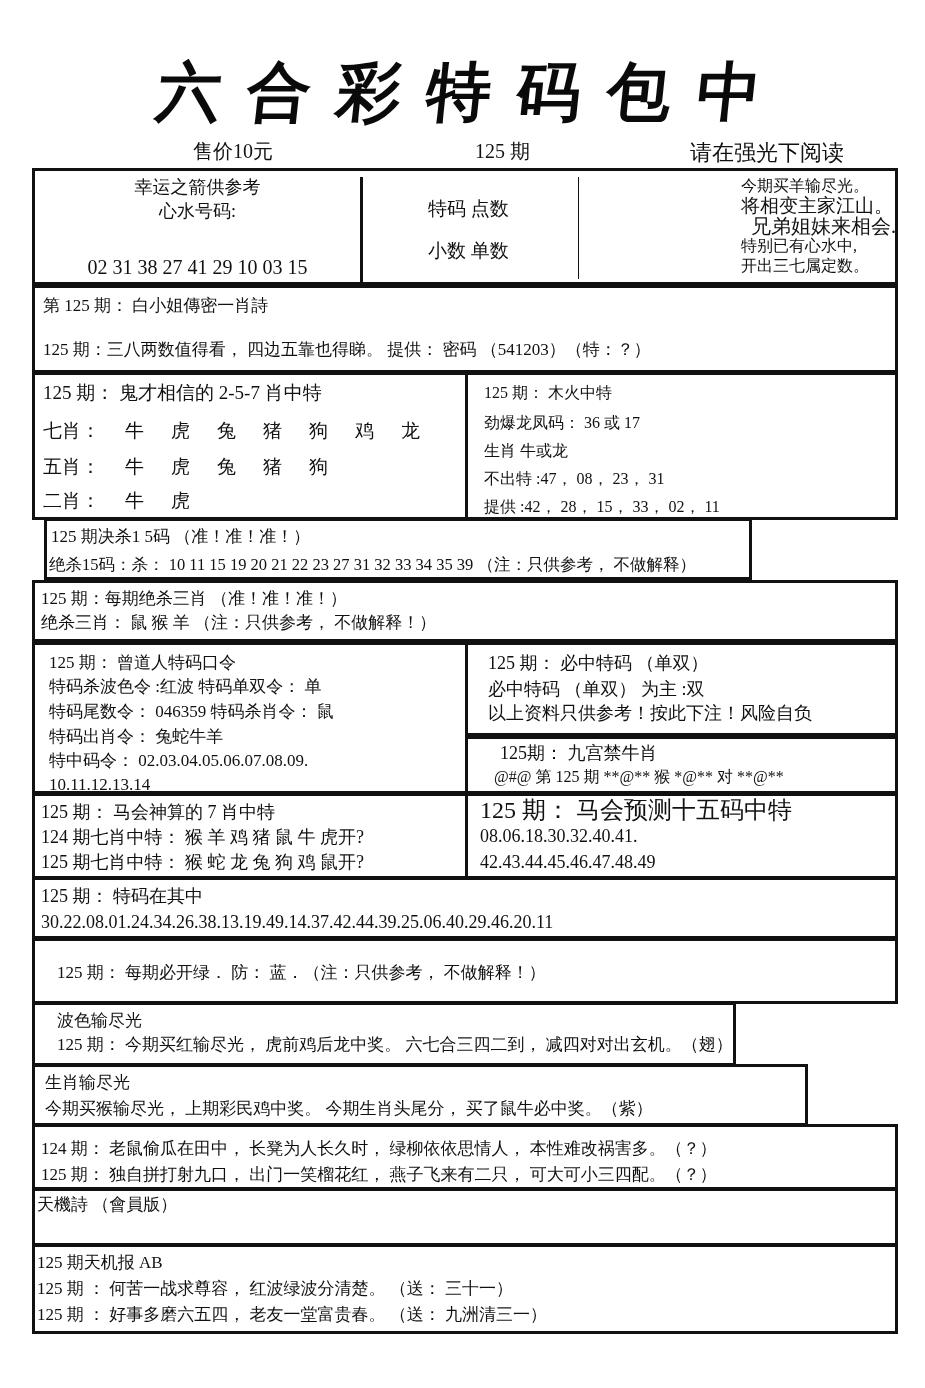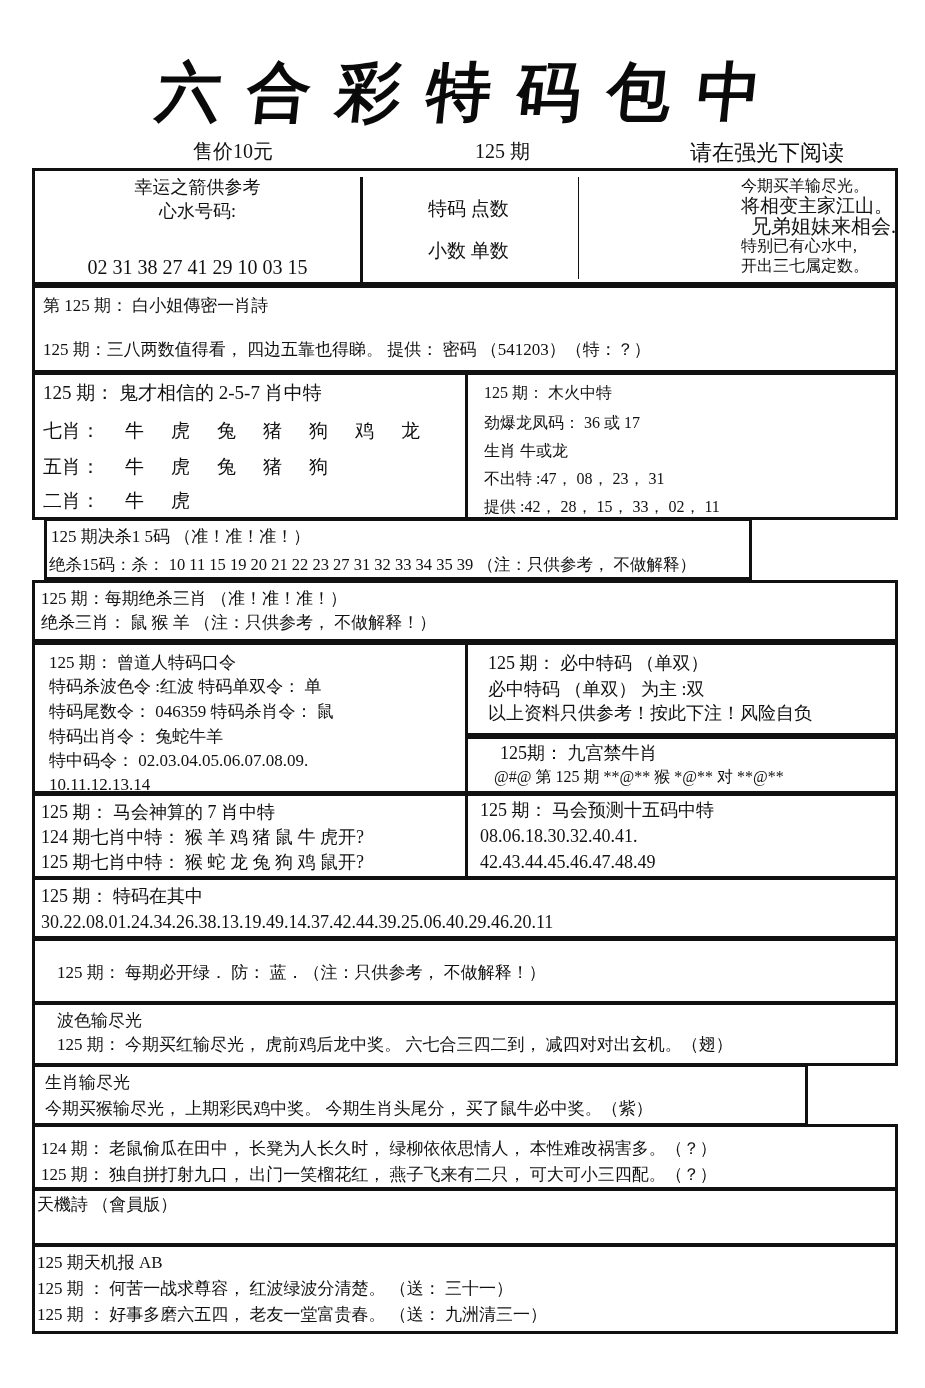--- a/index.html
+++ b/index.html
@@ -122,35 +122,35 @@
   <div class="line" style="left:26px;top:28px;font-size:16px;">@#@ 第 125 期 **@** 猴 *@** 对 **@**</div>
 </div>
 
 <div class="box" style="left:32px;top:793px;width:436px;height:86px;">
   <div class="line" style="left:6px;top:6px;font-size:18px;">125 期：  马会神算的 7 肖中特</div>
   <div class="line" style="left:6px;top:31px;font-size:18px;">124 期七肖中特：  猴 羊 鸡 猪 鼠 牛 虎开?</div>
   <div class="line" style="left:6px;top:56px;font-size:18px;">125 期七肖中特：  猴 蛇 龙 兔 狗 鸡 鼠开?</div>
 </div>
 
 <div class="box" style="left:465px;top:793px;width:433px;height:86px;">
-  <div class="line" style="left:12px;top:4px;font-size:18px;">125 期：  马会预测十五码中特</div>
+  <div class="line" style="left:12px;top:4px;font-size:24px;">125 期：  马会预测十五码中特</div>
   <div class="line" style="left:12px;top:30px;font-size:18px;">08.06.18.30.32.40.41.</div>
   <div class="line" style="left:12px;top:56px;font-size:18px;">42.43.44.45.46.47.48.49</div>
 </div>
 
 <div class="box" style="left:32px;top:877px;width:866px;height:62px;">
   <div class="line" style="left:6px;top:6px;font-size:18px;">125 期：  特码在其中</div>
   <div class="line" style="left:6px;top:32px;font-size:18px;">30.22.08.01.24.34.26.38.13.19.49.14.37.42.44.39.25.06.40.29.46.20.11</div>
 </div>
 
 <div class="box" style="left:32px;top:938px;width:866px;height:66px;">
   <div class="line" style="left:22px;top:22px;">125 期：  每期必开绿． 防：  蓝．（注：只供参考，  不做解释！）</div>
 </div>
 
-<div class="box" style="left:32px;top:1002px;width:866px;height:64px;">
+<div class="box" style="left:32px;top:1002px;width:704px;height:64px;">
   <div class="line" style="left:22px;top:6px;">波色输尽光</div>
   <div class="line" style="left:22px;top:30px;">125 期：  今期买红输尽光，  虎前鸡后龙中奖。  六七合三四二到，  减四对对出玄机。（翅）</div>
 </div>
 
 <div class="box" style="left:32px;top:1064px;width:776px;height:62px;">
   <div class="line" style="left:10px;top:6px;">生肖输尽光</div>
   <div class="line" style="left:10px;top:32px;">今期买猴输尽光，  上期彩民鸡中奖。  今期生肖头尾分，  买了鼠牛必中奖。（紫）</div>
 </div>
 
 <div class="box" style="left:32px;top:1124px;width:866px;height:66px;">

